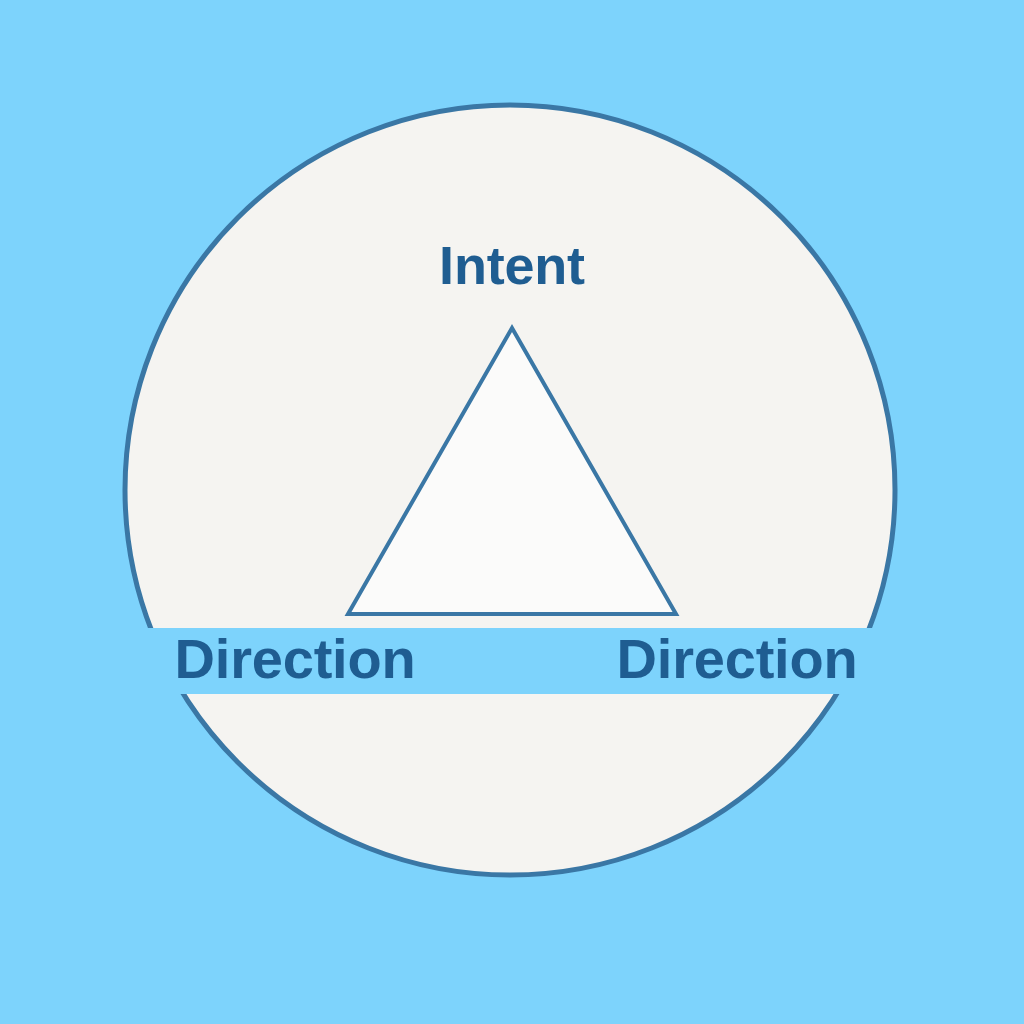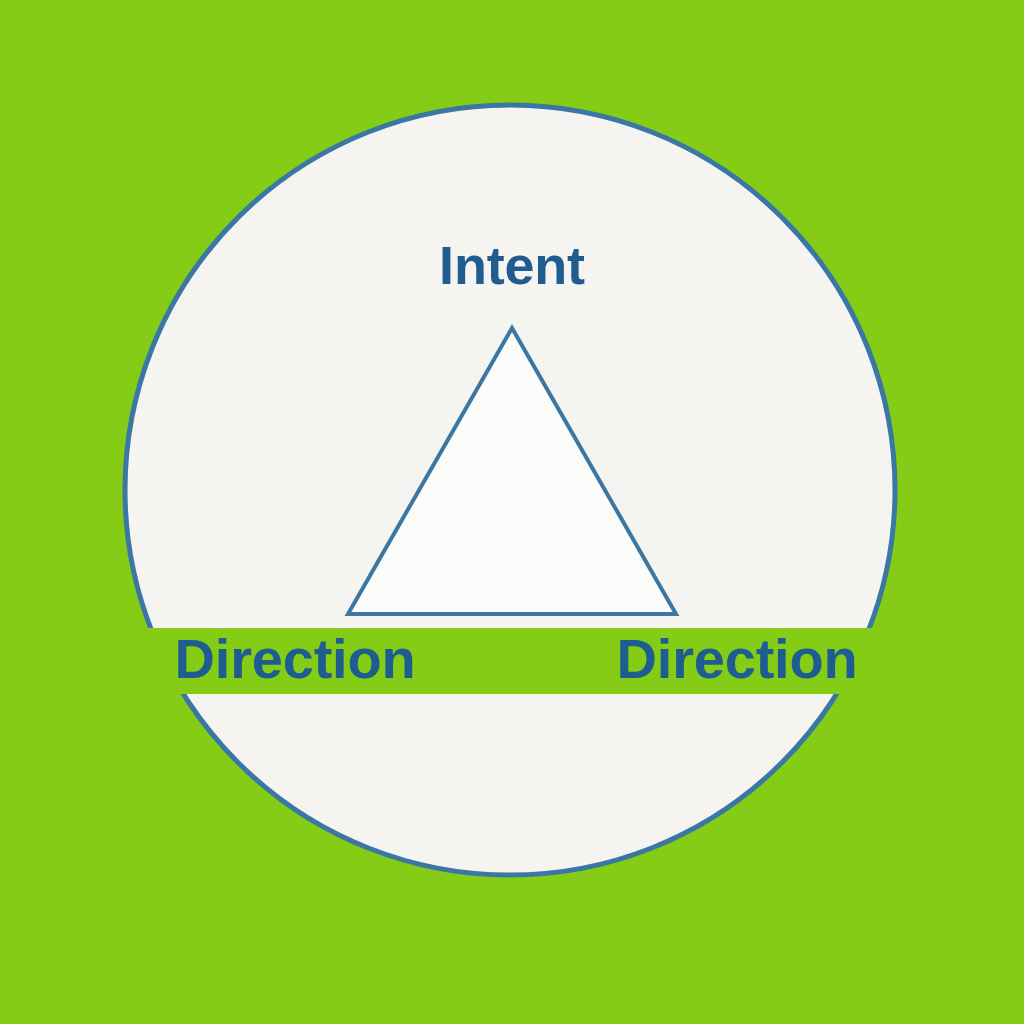--- a/index.html
+++ b/index.html
@@ -11,21 +11,21 @@
     width: 1024px;
     height: 1024px;
     background: #fdfdfc;
     font-family: "Liberation Sans", sans-serif;
     overflow: hidden;
   }
   #diagram-stage {
     position: relative;
     width: 1024px;
     height: 1024px;
-    background: #84cc16;
+    background: #7dd3fc;
   }
   #diagram-svg {
     position: absolute;
     left: 0;
     top: 0;
     width: 1024px;
     height: 1024px;
     display: block;
   }
   .node-label {

